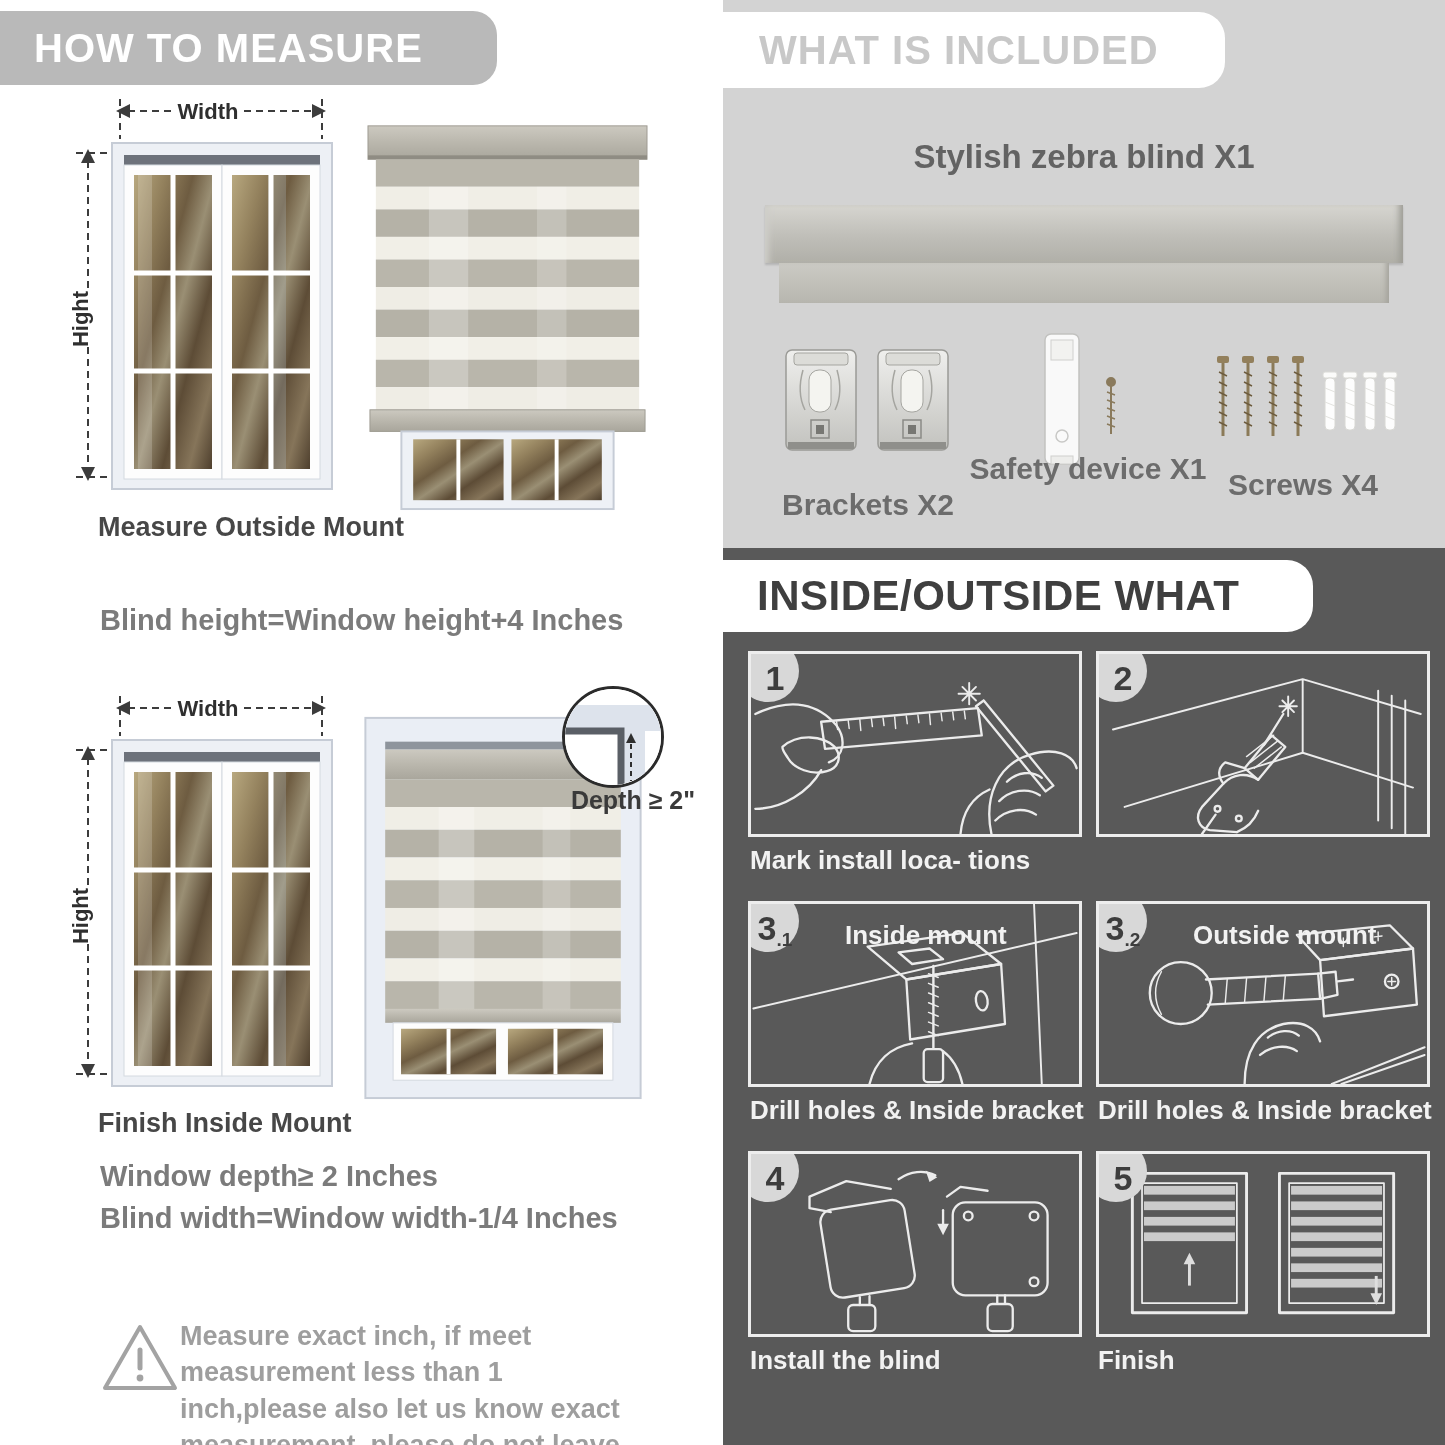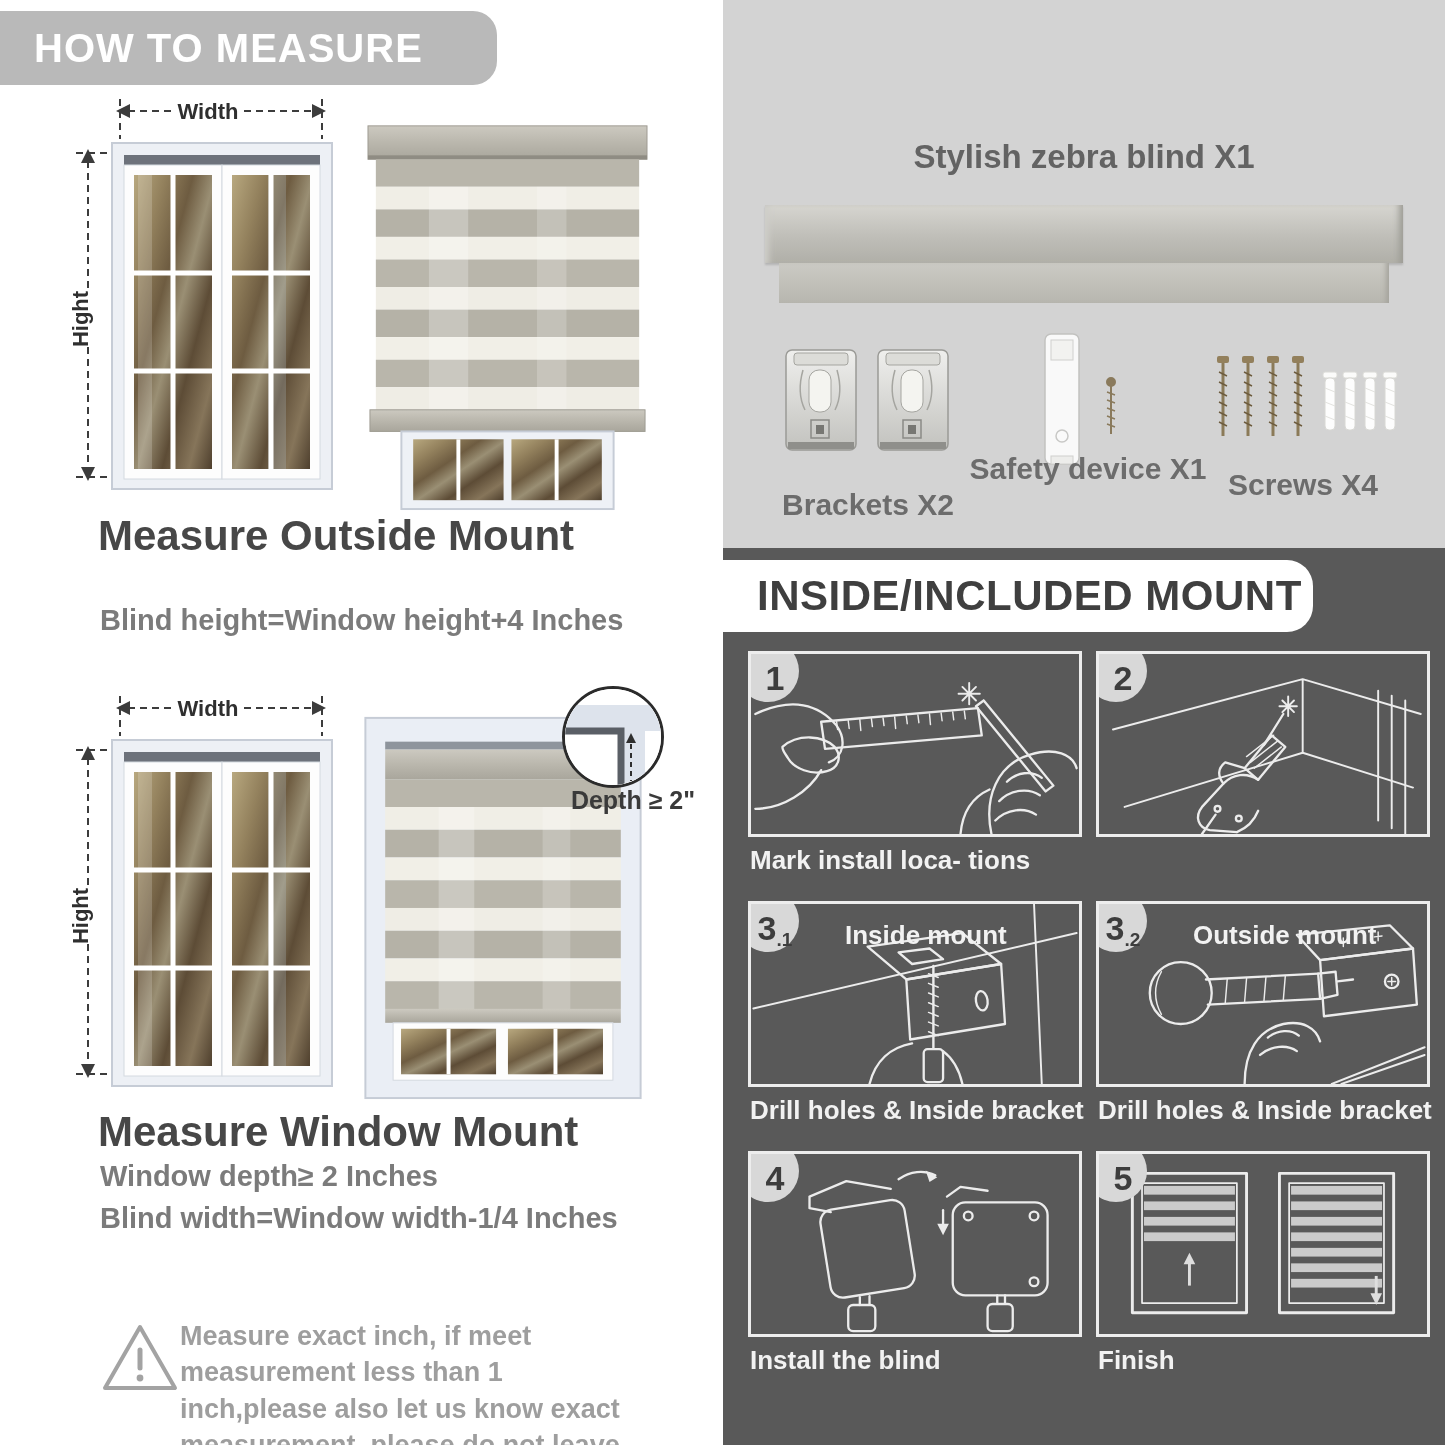--- a/index.html
+++ b/index.html
@@ -3,21 +3,21 @@
 <meta charset="utf-8">
 <style>
   html,body{margin:0;padding:0;background:#fff;}
   .stage{position:relative;width:1445px;height:1445px;background:#ffffff;overflow:hidden;
          font-family:"Liberation Sans", sans-serif;}
   .abs{position:absolute;}
   
   .lheader{left:0;top:11px;width:497px;height:74px;background:#b9b9b9;
            border-radius:0 24px 24px 0;display:flex;align-items:center;}
   .lheader span{color:#ffffff;font-size:40px;font-weight:bold;letter-spacing:1px;padding-left:34px;}
-  .m-title{font-size:42px;font-weight:bold;color:#474747;}
+  .m-title{font-size:27px;font-weight:bold;color:#474747;}
   .m-spec{font-size:29px;font-weight:bold;color:#7b7b7b;}
   .depth-label{font-size:25px;font-weight:bold;color:#3a3a3a;text-align:center;}
   .warn-text{font-size:27px;font-weight:bold;color:#9e9e9e;line-height:1.35;}
   .detail-circle{width:96px;height:96px;border:3px solid #2b2b2b;border-radius:50%;
                  overflow:hidden;background:#ffffff;}
   
   .right-col{left:723px;top:0;width:722px;height:1445px;}
   .included{left:0;top:0;width:722px;height:548px;background:#d3d3d3;}
   .inc-header{left:0;top:12px;width:502px;height:76px;background:#ffffff;
               border-radius:0 26px 26px 0;display:flex;align-items:center;}
@@ -233,36 +233,39 @@
       <rect x="0" y="0" width="96" height="96" fill="#ffffff"></rect>
       <rect x="0" y="16" width="96" height="26" fill="#dde3ec"></rect>
       <rect x="56" y="16" width="24" height="80" fill="#dde3ec"></rect>
       <path d="M0,42 L56,42 L56,96" fill="none" stroke="#5a5f66" stroke-width="7"></path>
       <line x1="66" y1="46" x2="66" y2="92" stroke="#2f2f2f" stroke-width="2" stroke-dasharray="5 4"></line>
       <polygon points="66,44 61,54 71,54" fill="#2f2f2f"></polygon>
     </svg>
   </div>
   <div class="abs depth-label" style="left:558px;top:786px;width:150px">Depth ≥ 2"</div>
 
-  <div class="abs m-title" style="left:98px;top:1108px">Measure Window Mount</div>
+  <div class="abs m-title" style="left:98px;top:1108px">Finish Inside Mount</div>
   <div class="abs m-spec" style="left:100px;top:1160px">Window depth≥ 2 Inches</div>
   <div class="abs m-spec" style="left:100px;top:1202px">Blind width=Window width-1/4 Inches</div>
 
   <div class="abs" style="left:98px;top:1320px;width:84px;height:78px">
     <svg viewBox="0 0 84 78" width="84" height="78">
       <path d="M42,7 L77,68 L7,68 Z" fill="none" stroke="#a3a3a3" stroke-width="4" stroke-linejoin="round"></path>
       <line x1="42" y1="30" x2="42" y2="48" stroke="#a3a3a3" stroke-width="5" stroke-linecap="round"></line>
       <circle cx="42" cy="58" r="3.4" fill="#a3a3a3"></circle>
     </svg>
   </div>
   <div class="abs warn-text" style="left:180px;top:1318px;width:460px">Measure exact inch, if meet measurement less than 1 inch,please also let us know exact measurement, please do not leave it</div>
 
   <div class="abs right-col">
 
     <div class="abs included">
+      <div class="abs inc-header">
+        <span>WHAT IS INCLUDED</span>
+      </div>
       <div class="abs blind-label">Stylish zebra blind X1</div>
 
       <div class="abs rail-top"></div>
       <div class="abs rail-bottom"></div>
 
       <div class="abs" style="left:55px;top:338px;width:180px;height:125px">
         <svg viewBox="0 0 180 125" width="180" height="125">
           <g>
             <rect x="8" y="12" width="70" height="100" rx="6" fill="url(#met)" stroke="#9b9b97" stroke-width="1.5"></rect>
             <rect x="16" y="15" width="54" height="12" rx="3" fill="#dcdcd8" stroke="#a5a5a0"></rect>
@@ -355,21 +358,21 @@
         </svg>
       </div>
 
       <div class="abs part-label" style="left:35px;top:488px;width:220px">Brackets X2</div>
       <div class="abs part-label" style="left:245px;top:452px;width:240px">Safety device X1</div>
       <div class="abs part-label" style="left:470px;top:468px;width:220px">Screws X4</div>
     </div>
 
     <div class="abs mount">
       <div class="abs mnt-header">
-        <span>INSIDE/INCLUDED MOUNT</span>
+        <span>INSIDE/OUTSIDE WHAT</span>
       </div>
 
       <div class="abs panel" style="left:25px;top:103px">
         <svg viewBox="0 0 334 186">
           <g class="line-art">
             <path d="M2,62 C40,44 68,52 86,74 C96,88 94,106 78,112"></path>
             <path d="M2,160 C30,160 58,142 70,120"></path>
             <path d="M30,96 C46,82 72,84 84,96 C92,106 88,118 76,121 C60,126 42,118 36,108 C33,103 30,100 30,96 Z"></path>
             <path d="M70,70 L232,56 L236,84 L74,98 Z"></path>
             <path d="M86,70 l1,8 M98,69 l1,8 M110,68 l1,11 M122,67 l1,8 M134,66 l1,8 M146,65 l1,12 M158,64 l1,8 M170,63 l1,8 M182,62 l1,11 M194,61 l1,8 M206,60 l1,8 M218,59 l1,8" stroke-width="1.5"></path>

